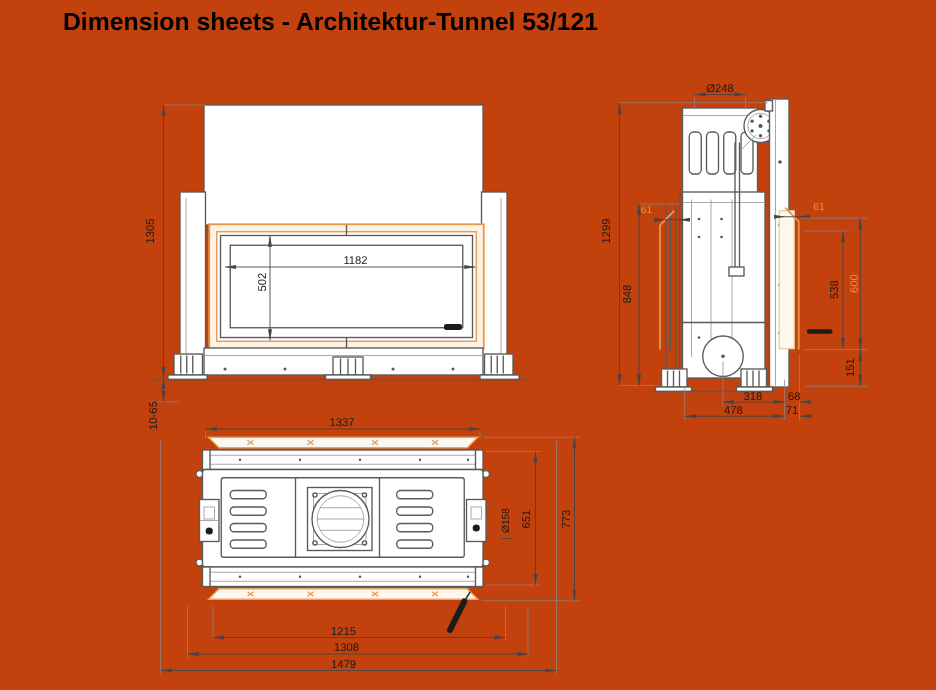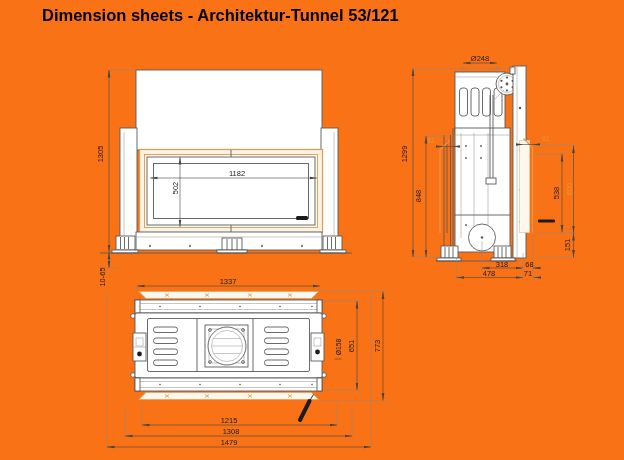--- a/index.html
+++ b/index.html
@@ -1,16 +1,16 @@
 <!DOCTYPE html>
 <html><head>
 <meta charset="utf-8">
 <style>
   html,body{margin:0;padding:0;background:#ffffff;}
-  .canvas{position:relative;width:624px;height:460px;background:#f97316;overflow:hidden;
+  .canvas{position:relative;width:624px;height:460px;background:#c2410c;overflow:hidden;
           font-family:"Liberation Sans",sans-serif;}
   .title{position:absolute;left:42px;top:6px;margin:0;font-size:16.5px;font-weight:bold;
          color:#000;letter-spacing:0;white-space:nowrap;}
   svg{position:absolute;left:0;top:0;}
   .s  {fill:none;stroke:#5a5a5a;stroke-width:0.9;}
   .sw {fill:#ffffff;stroke:#5a5a5a;stroke-width:0.9;}
   .sl {fill:none;stroke:#979797;stroke-width:0.55;}
   .dim{fill:none;stroke:#454545;stroke-width:0.6;}
   .ext{fill:none;stroke:#8a8a8a;stroke-width:0.5;}
   .org{fill:none;stroke:#E8964B;stroke-width:1.2;}

